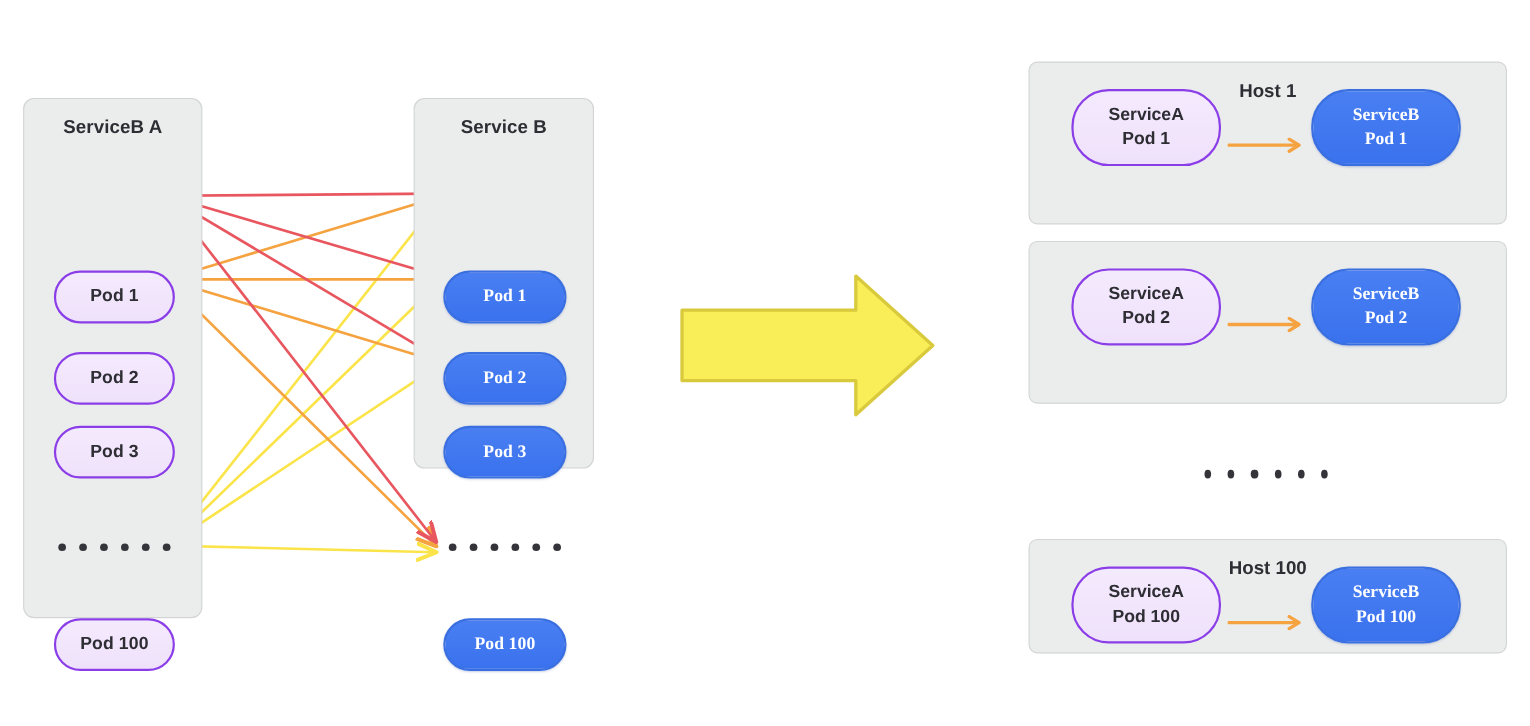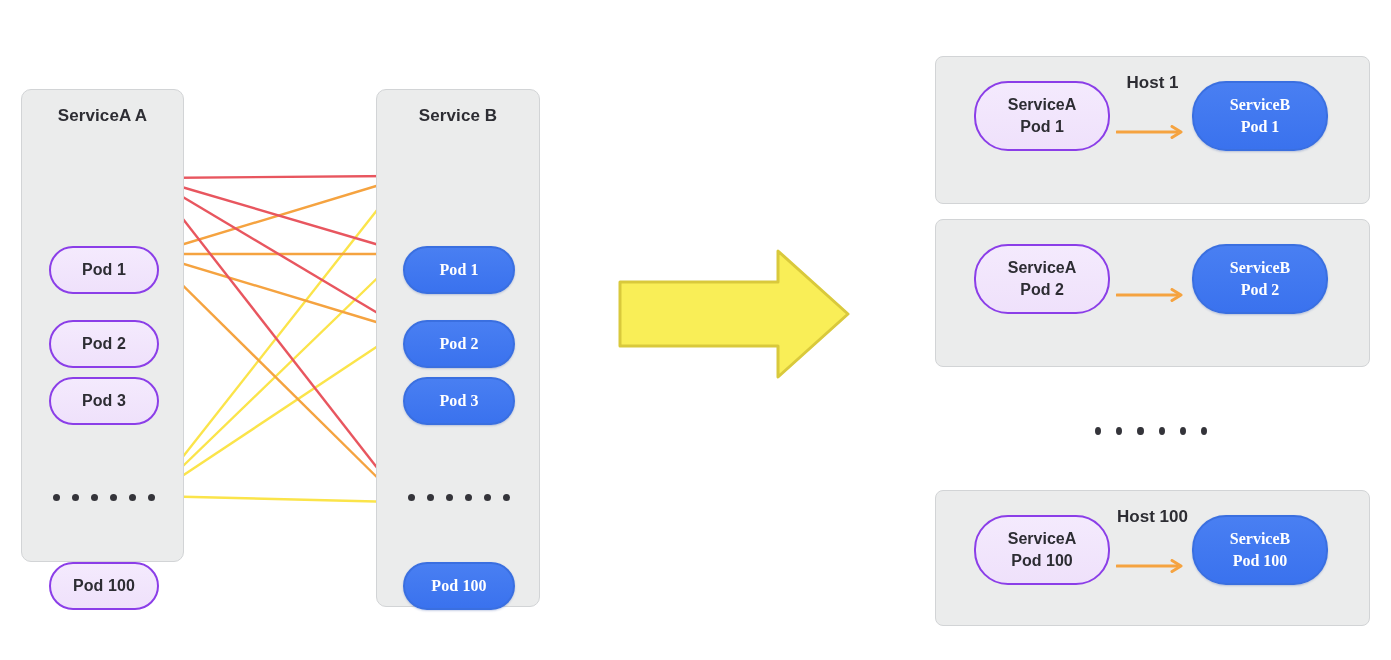--- a/index.html
+++ b/index.html
@@ -21,21 +21,21 @@
 
   
   .service-panel {
     position: absolute;
     background: #ebecec;
     border: 1px solid #d2d4d6;
     border-radius: 10px;
     box-sizing: border-box;
   }
   #panel-service-a { left: 21px;  top: 89px; width: 163px; height: 473px; }
-  #panel-service-b { left: 376px; top: 89px; width: 164px; height: 518px; }
+  #panel-service-b { left: 376px; top: 89px; width: 164px; height: 337px; }
 
   .panel-title {
     position: absolute;
     left: 0;
     right: 0;
     top: 16px;
     text-align: center;
     font-size: 17px;
     font-weight: 700;
     color: #2d2d33;
@@ -66,21 +66,21 @@
     color: #ffffff;
     box-shadow: 0 1px 2px rgba(40,70,160,.25);
     font-family: Liberation Serif, serif;
   }
 
   .svc-pod { left: 27px; width: 110px; height: 48px; }
   #panel-service-b .svc-pod { left: 26px; width: 112px; }
 
   .pod-row-1   { top: 156px; }
   .pod-row-2   { top: 230px; }
-  .pod-row-3   { top: 287px; }
+  .pod-row-3   { top: 297px; }
   .pod-row-100 { top: 472px; }
 
   
   .dots {
     position: absolute;
     display: flex;
     align-items: center;
     justify-content: center;
     gap: 12px;
   }
@@ -111,21 +111,21 @@
     position: absolute;
     left: 935px;
     width: 435px;
     box-sizing: border-box;
     background: #ebecec;
     border: 1px solid #d2d4d6;
     border-radius: 8px;
   }
   #host-box-0 { top: 16px;  height: 148px; margin-top: 40px; }
   #host-box-1 { top: 219px; height: 148px; }
-  #host-box-2 { top: 490px; height: 136px; }
+  #host-box-2 { top: 490px; height: 104px; }
 
   .host-title {
     position: absolute;
     left: 0; right: 0;
     top: 16px;
     text-align: center;
     font-size: 17px;
     font-weight: 700;
     color: #2d2d33;
   }
@@ -199,21 +199,21 @@
 
     <g stroke="#e8565f" stroke-width="2.4" fill="none" marker-end="url(#ah-red)">
       <line x1="151" y1="178" x2="396" y2="176"></line>
       <line x1="151" y1="178" x2="396" y2="250"></line>
       <line x1="151" y1="178" x2="396" y2="324"></line>
       <line x1="151" y1="178" x2="396" y2="492"></line>
     </g>
   </svg>
 
   <div id="panel-service-a" class="service-panel">
-    <div class="panel-title">ServiceA A</div>
+    <div class="panel-title">ServiceB A</div>
 
     <div class="pod pod-a svc-pod pod-row-1">Pod 1</div>
     <div class="pod pod-a svc-pod pod-row-2">Pod 2</div>
     <div class="pod pod-a svc-pod pod-row-3">Pod 3</div>
 
     <div class="dots" id="dots-a">
       <i></i>
         <i></i>
         <i></i>
         <i></i>

